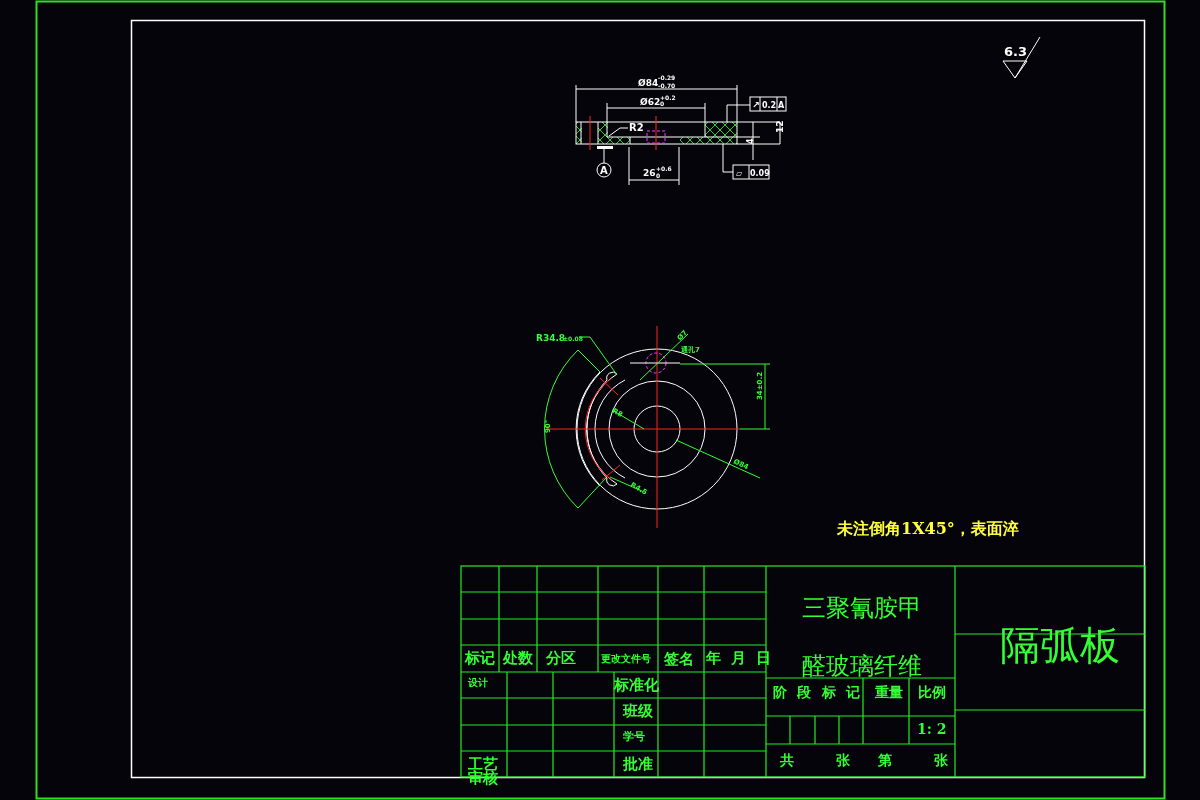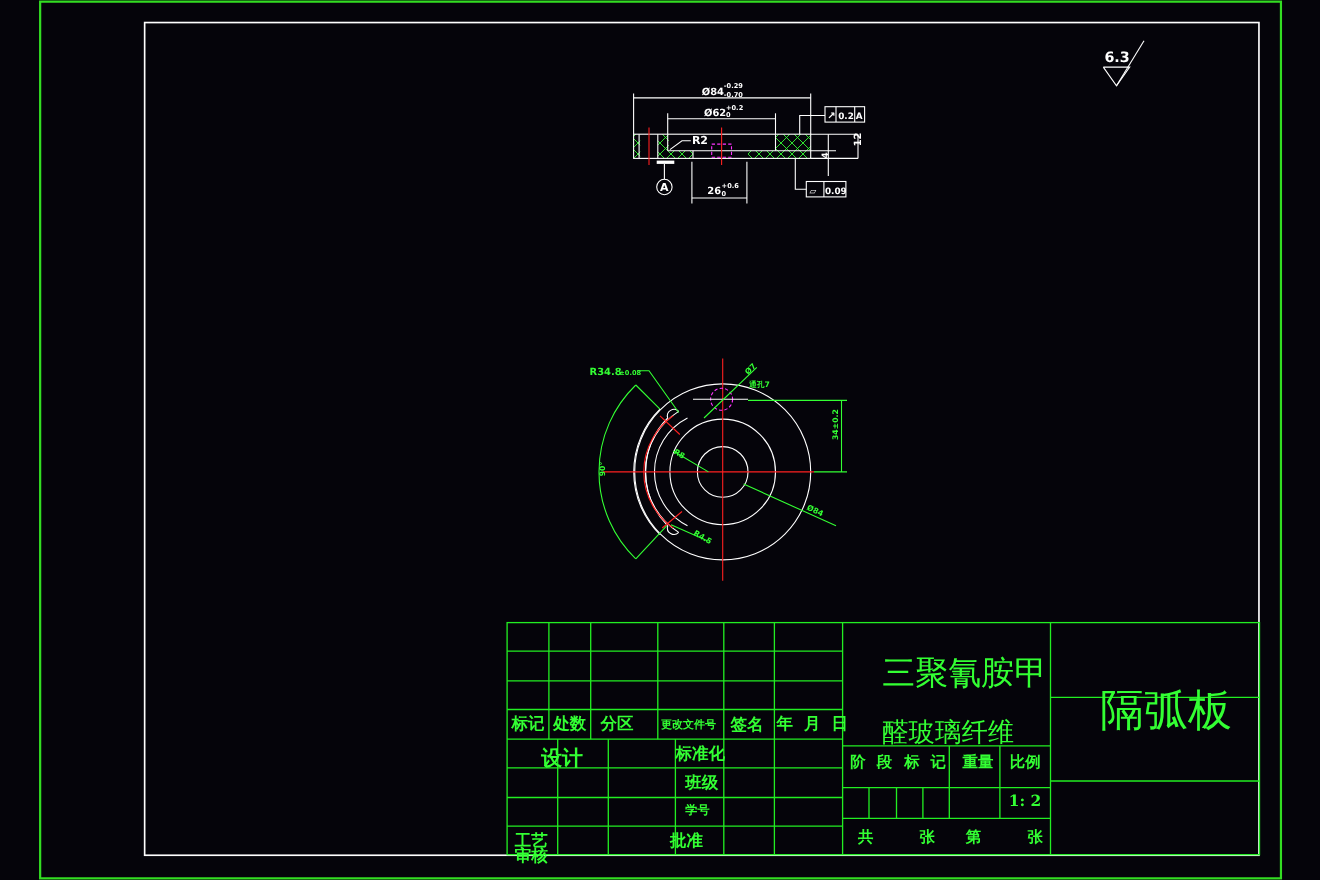--- a/index.html
+++ b/index.html
@@ -182,40 +182,41 @@
     <line x1="790" y1="716" x2="790" y2="744"></line>
     <line x1="815" y1="716" x2="815" y2="744"></line>
     <line x1="839" y1="716" x2="839" y2="744"></line>
 
     <line x1="955" y1="634" x2="1145" y2="634"></line>
     <line x1="955" y1="710" x2="1145" y2="710"></line>
   </g>
 </svg>
 
 <div class="note" style="left:837px; top:456px;">
+  <div>未注倒角1X45°，表面淬</div>
 </div>
 
 <div class="tb" style="left:465px;top:649px;font-size:15px;">标记</div>
 <div class="tb" style="left:503px;top:649px;font-size:15px;">处数</div>
 <div class="tb" style="left:546px;top:649px;font-size:15px;">分区</div>
 <div class="tb" style="left:601px;top:652px;font-size:10px;">更改文件号</div>
 <div class="tb" style="left:664px;top:650px;font-size:15px;">签名</div>
 <div class="tb" style="left:706px;top:649px;font-size:15px;">年</div>
 <div class="tb" style="left:731px;top:649px;font-size:15px;">月</div>
 <div class="tb" style="left:756px;top:649px;font-size:15px;">日</div>
 
-<div class="tb" style="left:468px;top:676px;font-size:19px;margin-left:24px;">设计</div>
+<div class="tb" style="left:468px;top:676px;font-size:10px;">设计</div>
 <div class="tb" style="left:614px;top:676px;font-size:15px;">标准化</div>
 <div class="tb" style="left:623px;top:702px;font-size:15px;font-family:Liberation Mono, monospace;">班级</div>
 <div class="tb" style="left:468px;top:729px;font-size:15px;margin-top:40px;">审核</div>
 <div class="tb" style="left:623px;top:729px;font-size:11px;">学号</div>
 <div class="tb" style="left:468px;top:755px;font-size:15px;">工艺</div>
-<div class="tb" style="left:609px;top:755px;font-size:15px;">批准</div>
-
-<div class="tb" style="left:802px;top:592px;font-size:30px;font-weight:normal;">三聚氰胺甲</div>
+<div class="tb" style="left:623px;top:755px;font-size:15px;">批准</div>
+
+<div class="tb" style="left:802px;top:592px;font-size:24px;font-weight:normal;">三聚氰胺甲</div>
 <div class="tb" style="left:802px;top:650px;font-size:24px;font-weight:normal;">醛玻璃纤维</div>
 
 <div class="tb" style="left:773px;top:684px;font-size:14px;">阶</div>
 <div class="tb" style="left:797px;top:684px;font-size:14px;">段</div>
 <div class="tb" style="left:822px;top:684px;font-size:14px;">标</div>
 <div class="tb" style="left:846px;top:684px;font-size:14px;">记</div>
 <div class="tb" style="left:875px;top:684px;font-size:14px;">重量</div>
 <div class="tb" style="left:918px;top:684px;font-size:14px;text-align:center;">比例</div>
 <div class="tb" style="left:917px;top:721px;font-size:14px;font-family:'DejaVu Serif',serif;">1: 2</div>
 

